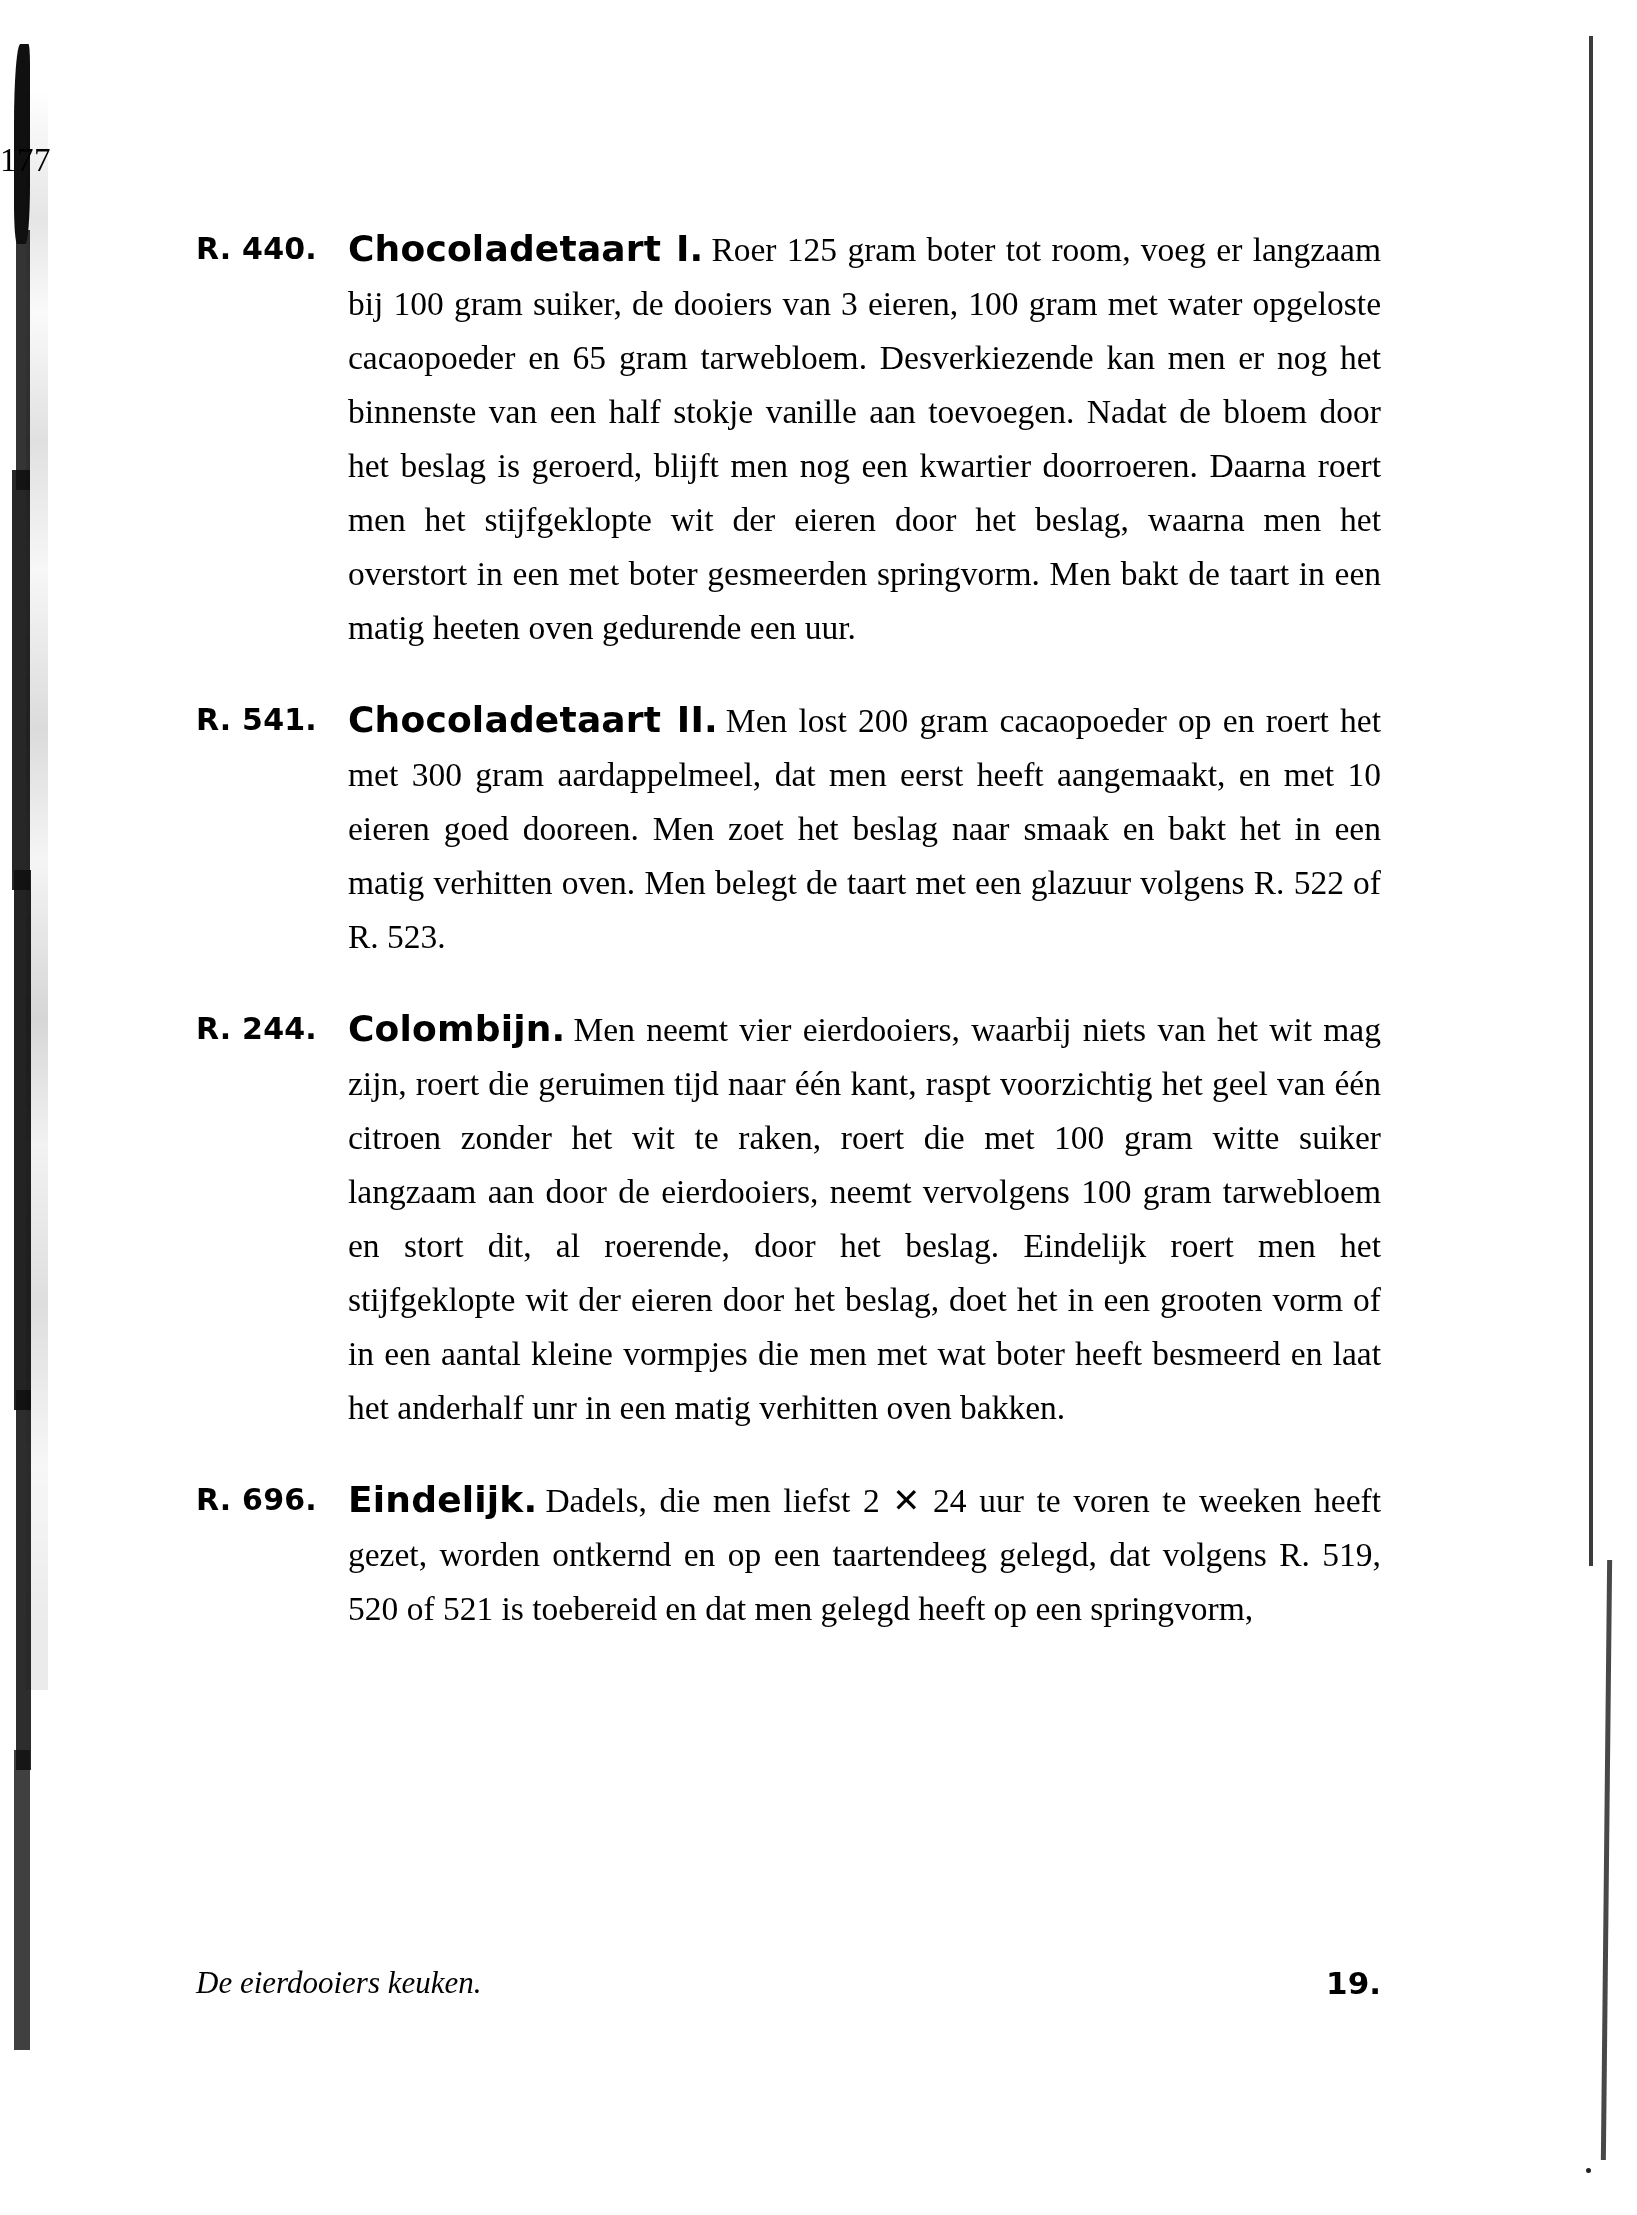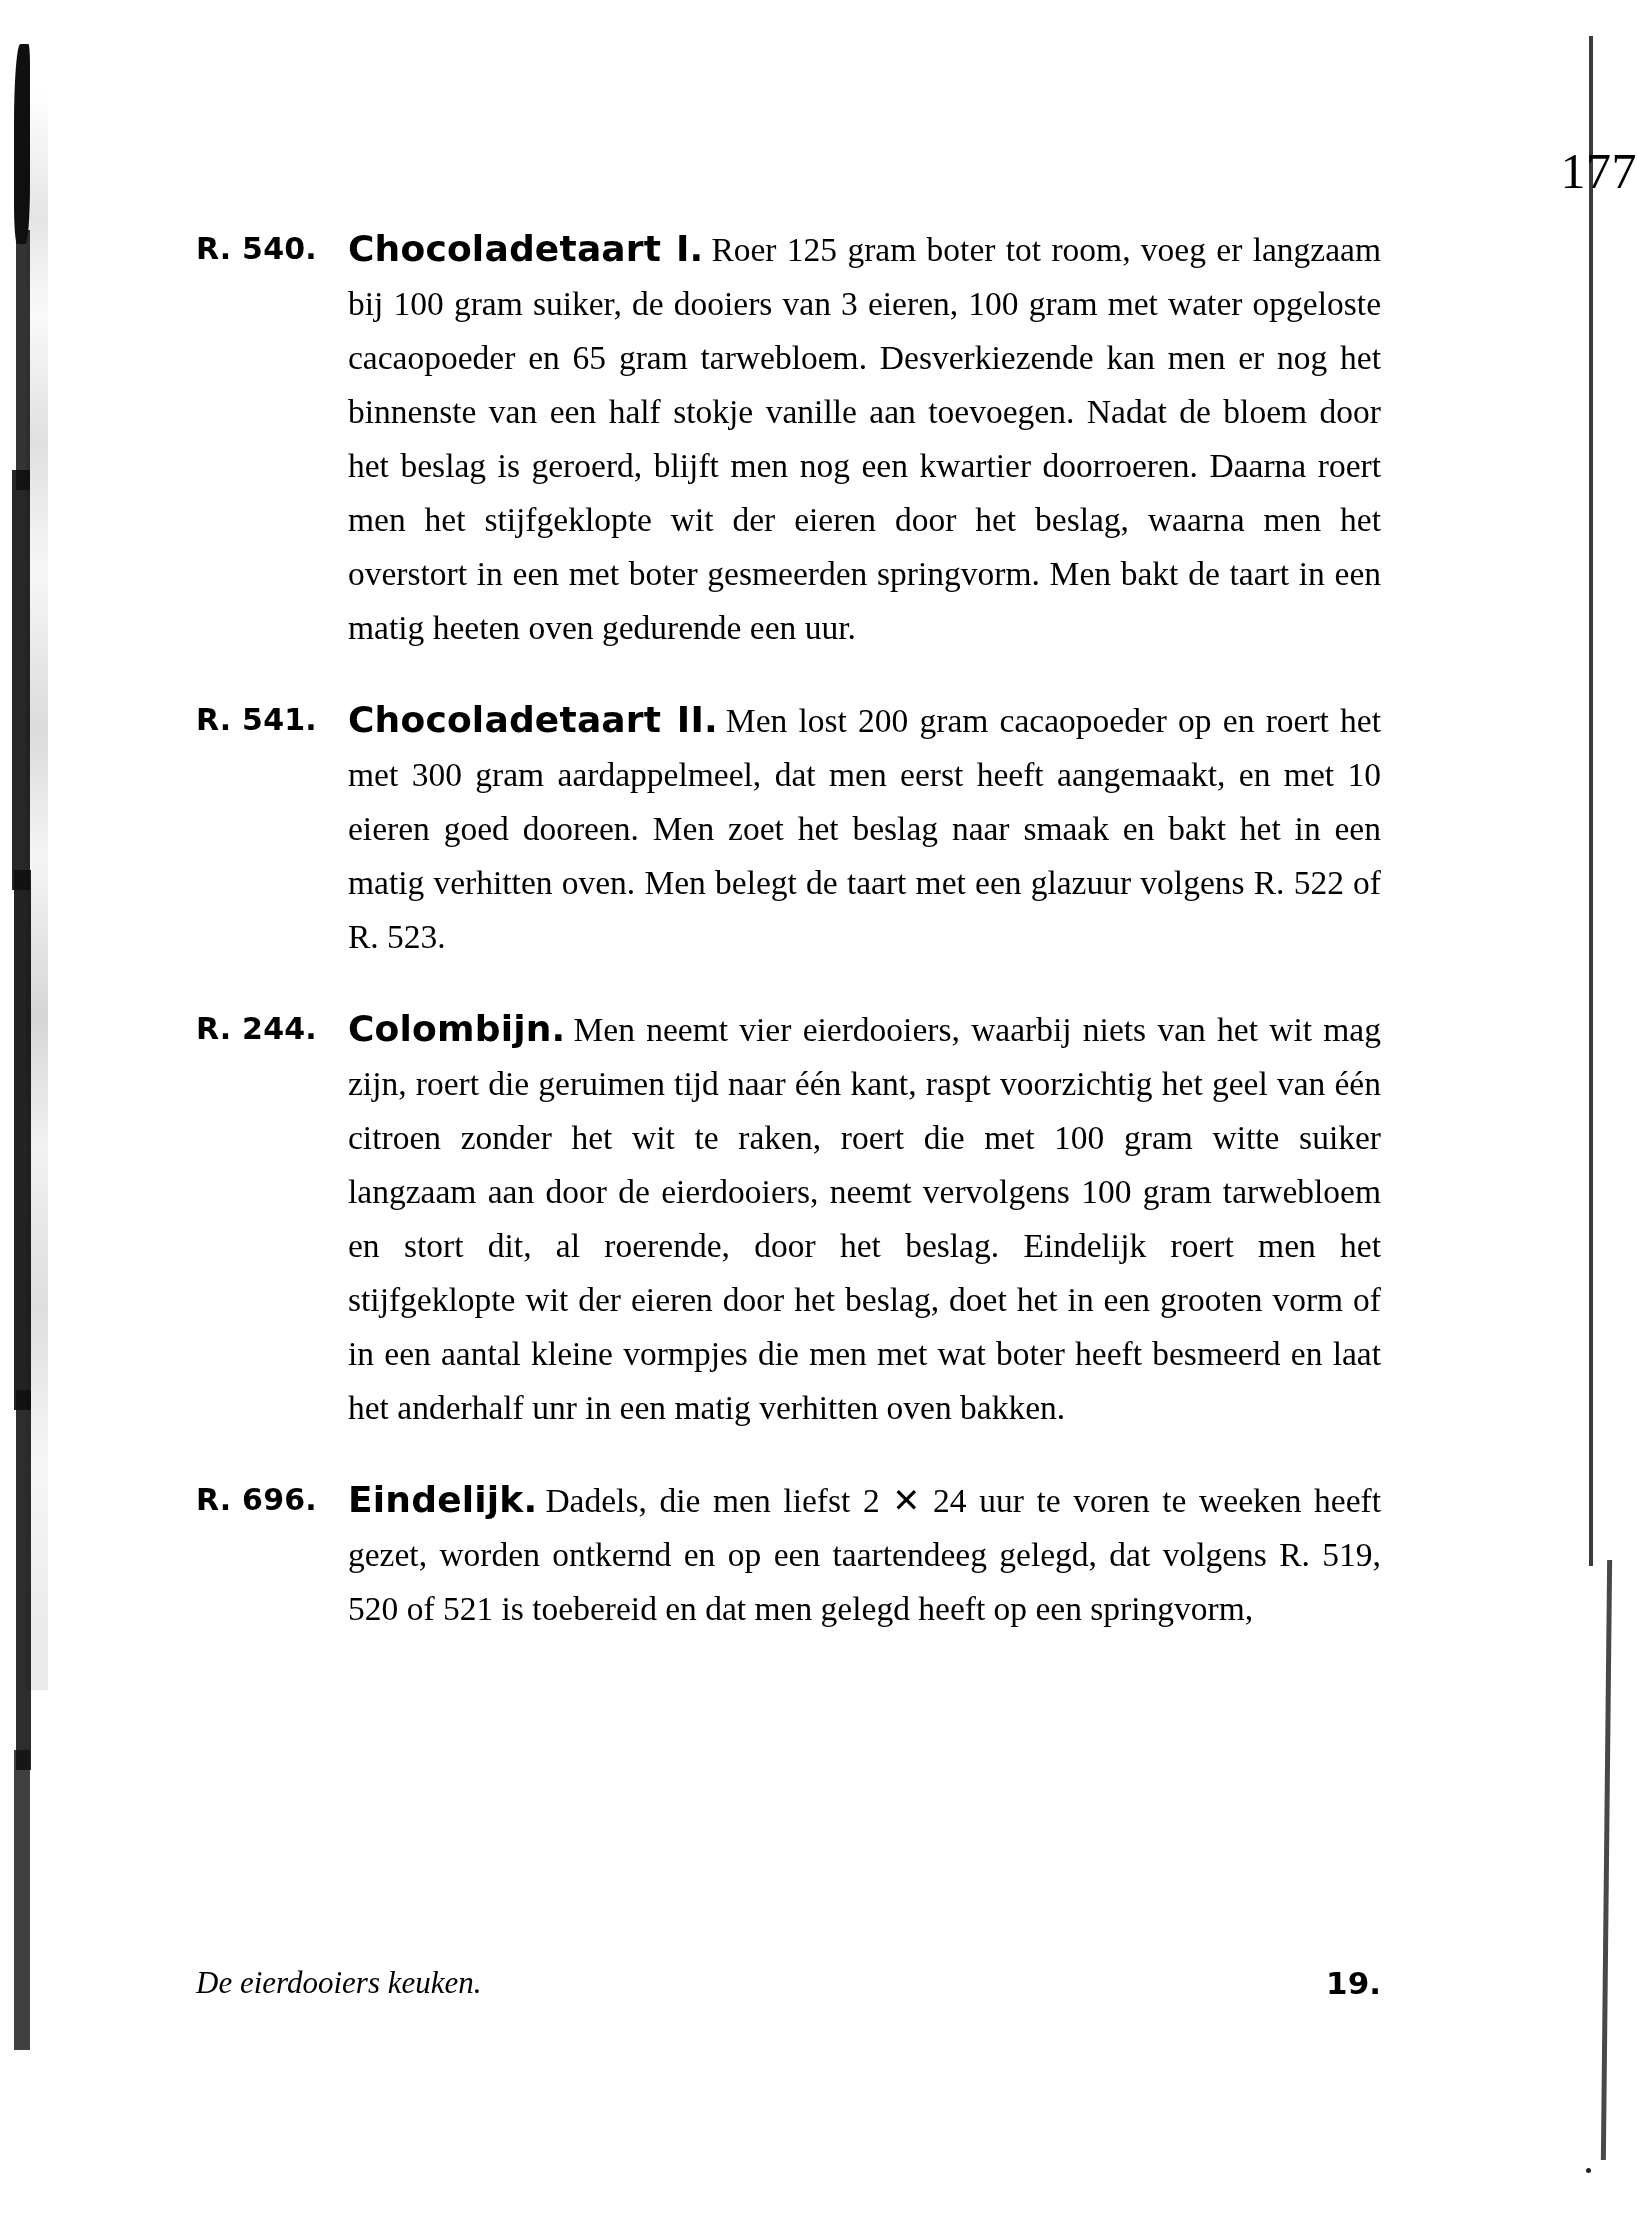--- a/index.html
+++ b/index.html
@@ -90,23 +90,23 @@
     top: 0;
     width: 1637px;
     height: 2215px;
   }
 
   .folio {
     position: absolute;
     top: 142px;
     left: 0;
     width: 1637px;
-    text-align: right;
+    text-align: left;
     font-family: "Liberation Serif", serif;
-    font-size: 50px;
+    font-size: 33px;
     letter-spacing: 0.5px;
   }
 
   .content {
     position: absolute;
     left: 196px;
     top: 222px;
     width: 1185px;
   }
 
@@ -185,21 +185,21 @@
     <div class="line-a"></div>
     <div class="line-b"></div>
     <div class="dot"></div>
   </div>
 
   <div class="folio">177</div>
 
   <div class="content">
 
     <div class="recipe">
-      <span class="ref">R. 540.</span>
+      <span class="ref">R. 440.</span>
       <div class="body">
         <span class="title">Chocoladetaart I.</span><span>Roer 125 gram boter tot room, voeg er langzaam bij 100 gram suiker, de dooiers van 3 eieren, 100 gram met water opgeloste cacaopoeder en 65 gram tarwebloem. Desverkiezende kan men er nog het binnenste van een half stokje vanille aan toevoegen. Nadat de bloem door het beslag is geroerd, blijft men nog een kwartier doorroeren. Daarna roert men het stijfgeklopte wit der eieren door het beslag, waarna men het overstort in een met boter gesmeerden springvorm. Men bakt de taart in een matig heeten oven gedurende een uur.</span>
       </div>
     </div>
 
     <div class="recipe">
       <span class="ref">R. 541.</span>
       <div class="body">
         <span class="title">Chocoladetaart II.</span><span>Men lost 200 gram cacaopoeder op en roert het met 300 gram aardappelmeel, dat men eerst heeft aangemaakt, en met 10 eieren goed dooreen. Men zoet het beslag naar smaak en bakt het in een matig verhitten oven. Men belegt de taart met een glazuur volgens R. 522 of R. 523.</span>
       </div>

